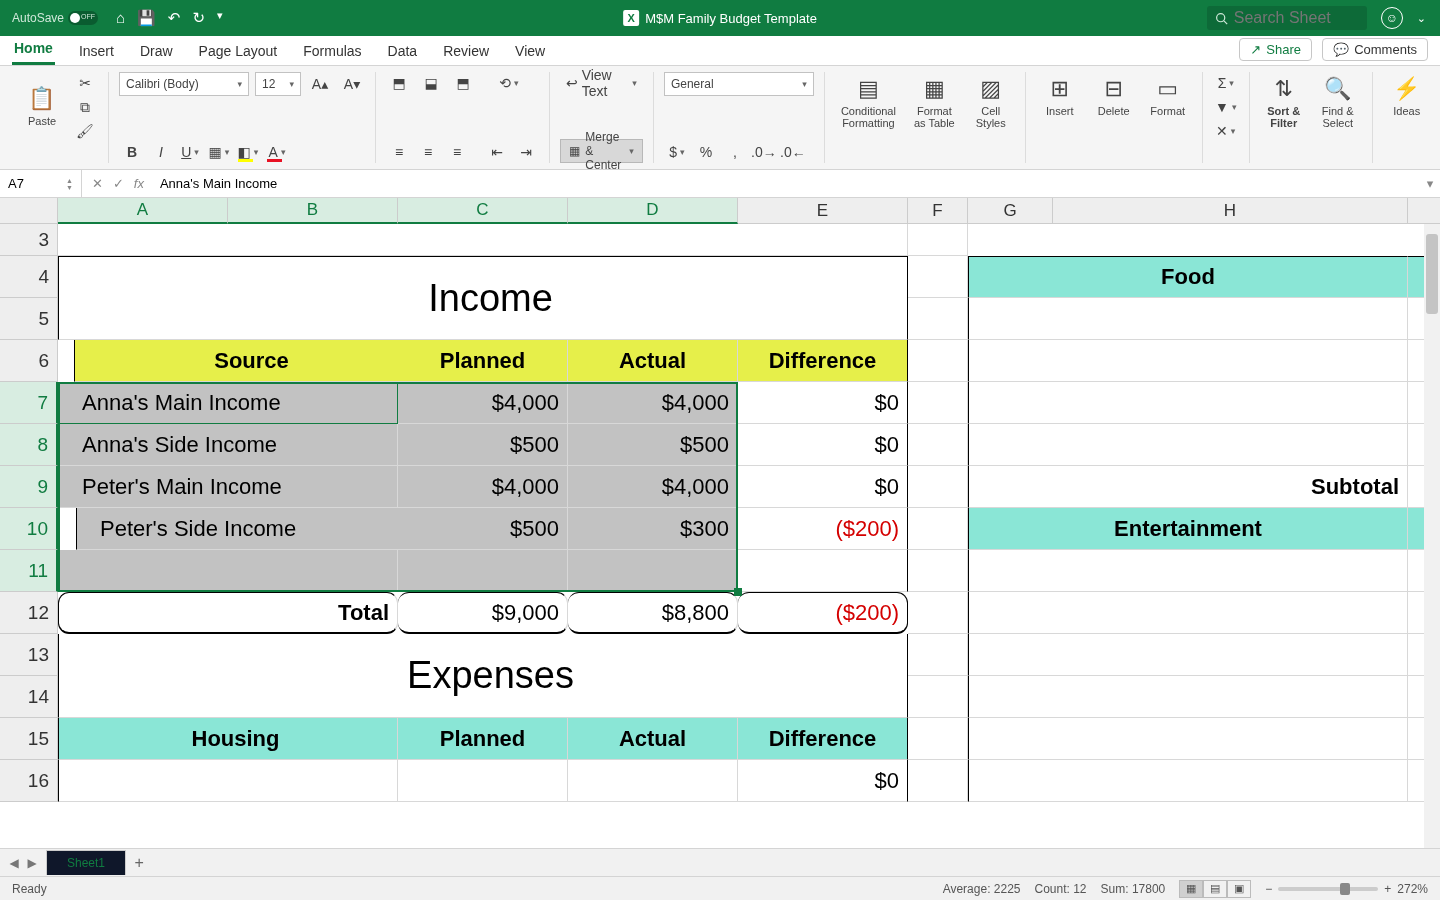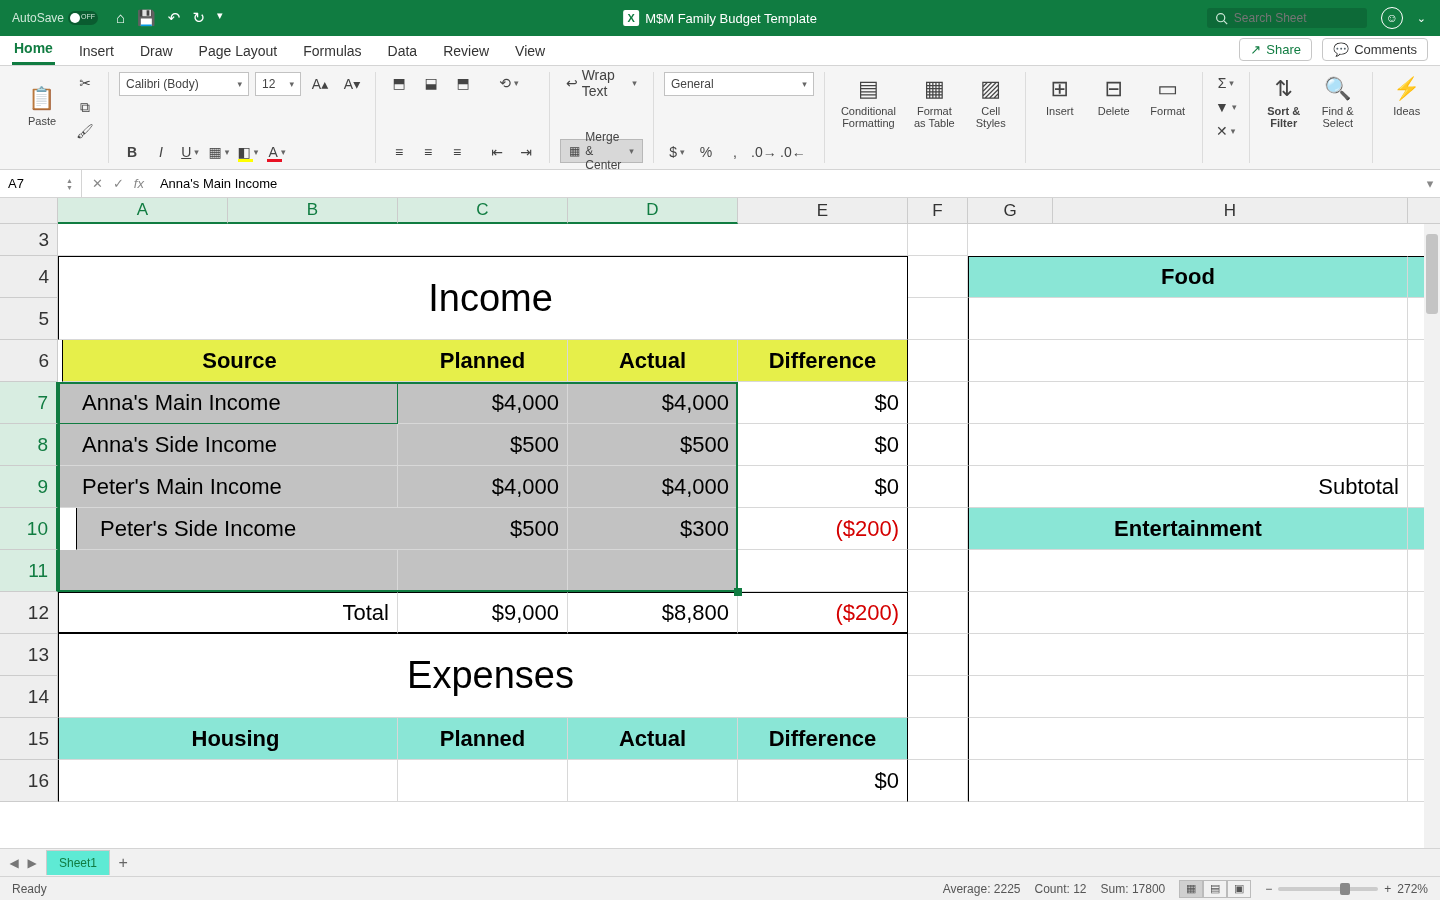--- a/index.html
+++ b/index.html
@@ -11,21 +11,21 @@
 .autosave-pill { display:flex; align-items:center; gap:4px; }
 .toggle { width:30px; height:14px; background:#0a5c30; border-radius:8px; position:relative; }
 .toggle::after{content:"OFF"; font-size:7px; position:absolute; right:3px; top:2px; color:#cde7d7;}
 .toggle::before{content:""; width:10px;height:10px;background:#fff;border-radius:50%;position:absolute;left:2px;top:2px;}
 .qat { display:flex; gap:12px; margin-left:10px; }
 .qat span { cursor:pointer; font-size:15px;}
 .title-center { position:absolute; left:50%; transform:translateX(-50%); display:flex; align-items:center; gap:6px; font-weight:500;}
 .xlicon{width:16px;height:16px;background:#fff;color:#107c41;font-weight:bold;font-size:11px;display:flex;align-items:center;justify-content:center;border-radius:2px;}
 .titlebar .right { margin-left:auto; display:flex; align-items:center; gap:14px; padding-right:14px;}
 .search-wrap{display:flex;align-items:center;gap:6px;background:#0d6a38;padding:3px 8px;border-radius:3px;min-width:160px;}
-.search-wrap input{background:transparent;border:none;color:#cde7d7;font-size:12px;outline:none;width:120px;}
+.search-wrap input{background:transparent;border:none;color:#cde7d7;font-size:16px;outline:none;width:120px;}
 .search-wrap svg{width:13px;height:13px;}
 .smile{width:22px;height:22px;border:1.5px solid #fff;border-radius:50%;display:flex;align-items:center;justify-content:center;font-size:12px;}
 
 
 .tabrow{height:30px;background:#fff;display:flex;align-items:flex-end;padding:0 12px;gap:22px;font-size:14px;color:#333;border-bottom:1px solid #d4d4d4;position:relative;}
 .tab{padding:6px 2px;cursor:pointer;}
 .tab.active{color:#107c41;font-weight:600;border-bottom:3px solid #107c41;}
 .tabrow .rightbtns{margin-left:auto;display:flex;gap:10px;padding-bottom:4px;}
 .pillbtn{border:1px solid #c7c7c7;border-radius:4px;padding:3px 10px;font-size:13px;display:flex;align-items:center;gap:5px;cursor:pointer;color:#333;}
 .pillbtn.green{color:#107c41;}
@@ -66,34 +66,34 @@
 .rowhdrs{position:absolute;left:0;top:26px;display:flex;flex-direction:column;width:58px;}
 .rowh{background:#eee;border-right:1px solid #ccc;border-bottom:1px solid #ccc;display:flex;align-items:center;justify-content:flex-end;padding-right:8px;font-size:19px;color:#333;}
 .rowh.sel{color:#107c41;background:#d8ede1;border-right:2px solid #107c41;}
 .cells{position:absolute;left:58px;top:26px;}
 .cell{position:absolute;border-right:1px solid #d8d8d8;border-bottom:1px solid #d8d8d8;display:flex;align-items:center;padding:0 8px;font-size:22px;background:#fff;}
 .hdr-yellow{background:#e6ef4a;font-weight:700;justify-content:center;}
 .hdr-teal{background:#8ae6d6;font-weight:700;justify-content:center;}
 .graycell{background:#c2c2c2;}
 .num{justify-content:flex-end;}
 .neg{color:#d40000;}
-.bold{font-weight:400;}
+.bold{font-weight:700;}
 .center{justify-content:center;}
 .title-big{font-size:38px;font-weight:400;}
 .sel-outline{position:absolute;border:2px solid #107c41;pointer-events:none;}
 .sel-handle{position:absolute;width:8px;height:8px;background:#107c41;pointer-events:none;}
-.thick-b{border-bottom:2px solid #000;}
+.thick-b{border-bottom:2px solid #000;border-radius:11px;}
 .box-l{border-left:1px solid #000;padding-left:23px;}
 .box-r{border-right:1px solid #000;}
 
 
 .sheettabs{height:28px;background:#f1f1f1;border-top:1px solid #d4d4d4;display:flex;align-items:center;font-size:12px;}
 .navarr{display:flex;gap:2px;padding:0 6px;}
 .navarr span{width:16px;height:16px;display:flex;align-items:center;justify-content:center;color:#777;cursor:pointer;}
-.stab{padding:5px 12px;background:#5eead4;border:1px solid #ccc;border-bottom:none;cursor:pointer;color:#107c41;font-weight:500;}
+.stab{padding:5px 20px;background:#0f172a;border:1px solid #ccc;border-bottom:none;cursor:pointer;color:#107c41;font-weight:500;}
 .addtab{width:26px;height:22px;display:flex;align-items:center;justify-content:center;cursor:pointer;color:#666;font-size:16px;}
 
 
 .status{height:24px;background:#f1f1f1;border-top:1px solid #d4d4d4;display:flex;align-items:center;font-size:12px;color:#555;padding:0 12px;}
 .status .right{margin-left:auto;display:flex;align-items:center;gap:14px;}
 .viewbtns{display:flex;gap:0;}
 .viewbtns span{width:24px;height:18px;border:1px solid #bbb;display:flex;align-items:center;justify-content:center;cursor:pointer;font-size:11px;}
 .viewbtns span.on{background:#d0d0d0;}
 .zoom{display:flex;align-items:center;gap:6px;}
 .zslider{width:100px;height:4px;background:#ccc;position:relative;border-radius:2px;}
@@ -219,21 +219,21 @@
       <div class="smbtn">≡</div>
       <div class="smbtn">≡</div>
       <div class="smbtn">≡</div>
       <div style="width:8px;"></div>
       <div class="smbtn">⇤</div>
       <div class="smbtn">⇥</div>
     </div>
   </div>
   <div class="group">
     <div class="grow">
-        <div class="smbtn" style="width:auto;padding:0 6px;"><span>↩</span>&nbsp;<span>Wrap Text</span><span class="chev">▾</span></div>
+        <div class="smbtn" style="width:auto;padding:0 6px;"><span>↩</span>&nbsp;<span>View Text</span><span class="chev">▾</span></div>
       </div>
     <div class="row2">
         <div class="merge-btn">
           <span>▦</span>
           <span>Merge &amp; Center</span>
           <span class="chev">▾</span>
         </div>
       </div>
   </div>
   <div class="group">
@@ -357,21 +357,21 @@
       <div class="rowh sel" style="height: 42px;">11</div>
       <div class="rowh" style="height: 42px;">12</div>
       <div class="rowh" style="height: 42px;">13</div>
       <div class="rowh" style="height: 42px;">14</div>
       <div class="rowh" style="height: 42px;">15</div>
       <div class="rowh" style="height: 42px;">16</div>
     </div>
   <div class="cells" id="cells">
       <div class="cell " style="left: 0px; top: 0px; width: 850px; height: 32px; background: rgb(255, 255, 255);"></div>
       <div class="cell center title-big box-l box-r" style="left: 0px; top: 32px; width: 850px; height: 84px; border-top: 1px solid rgb(0, 0, 0);">Income</div>
-      <div class="cell hdr-yellow box-l" style="left: 4px; top: 116px; width: 340px; height: 42px;">Source</div>
+      <div class="cell hdr-yellow box-l" style="left: 16px; top: 116px; width: 340px; height: 42px;">Source</div>
       <div class="cell hdr-yellow" style="left: 340px; top: 116px; width: 170px; height: 42px;">Planned</div>
       <div class="cell hdr-yellow" style="left: 510px; top: 116px; width: 170px; height: 42px;">Actual</div>
       <div class="cell hdr-yellow box-r" style="left: 680px; top: 116px; width: 170px; height: 42px;">Difference</div>
       <div class="cell graycell box-l" style="left: 0px; top: 158px; width: 340px; height: 42px;">Anna's Main Income</div>
       <div class="cell graycell num" style="left: 340px; top: 158px; width: 170px; height: 42px;">$4,000</div>
       <div class="cell graycell num" style="left: 510px; top: 158px; width: 170px; height: 42px;">$4,000</div>
       <div class="cell num  box-r" style="left: 680px; top: 158px; width: 170px; height: 42px;">$0</div>
       <div class="cell graycell box-l" style="left: 0px; top: 200px; width: 340px; height: 42px;">Anna's Side Income</div>
       <div class="cell graycell num" style="left: 340px; top: 200px; width: 170px; height: 42px;">$500</div>
       <div class="cell graycell num" style="left: 510px; top: 200px; width: 170px; height: 42px;">$500</div>

